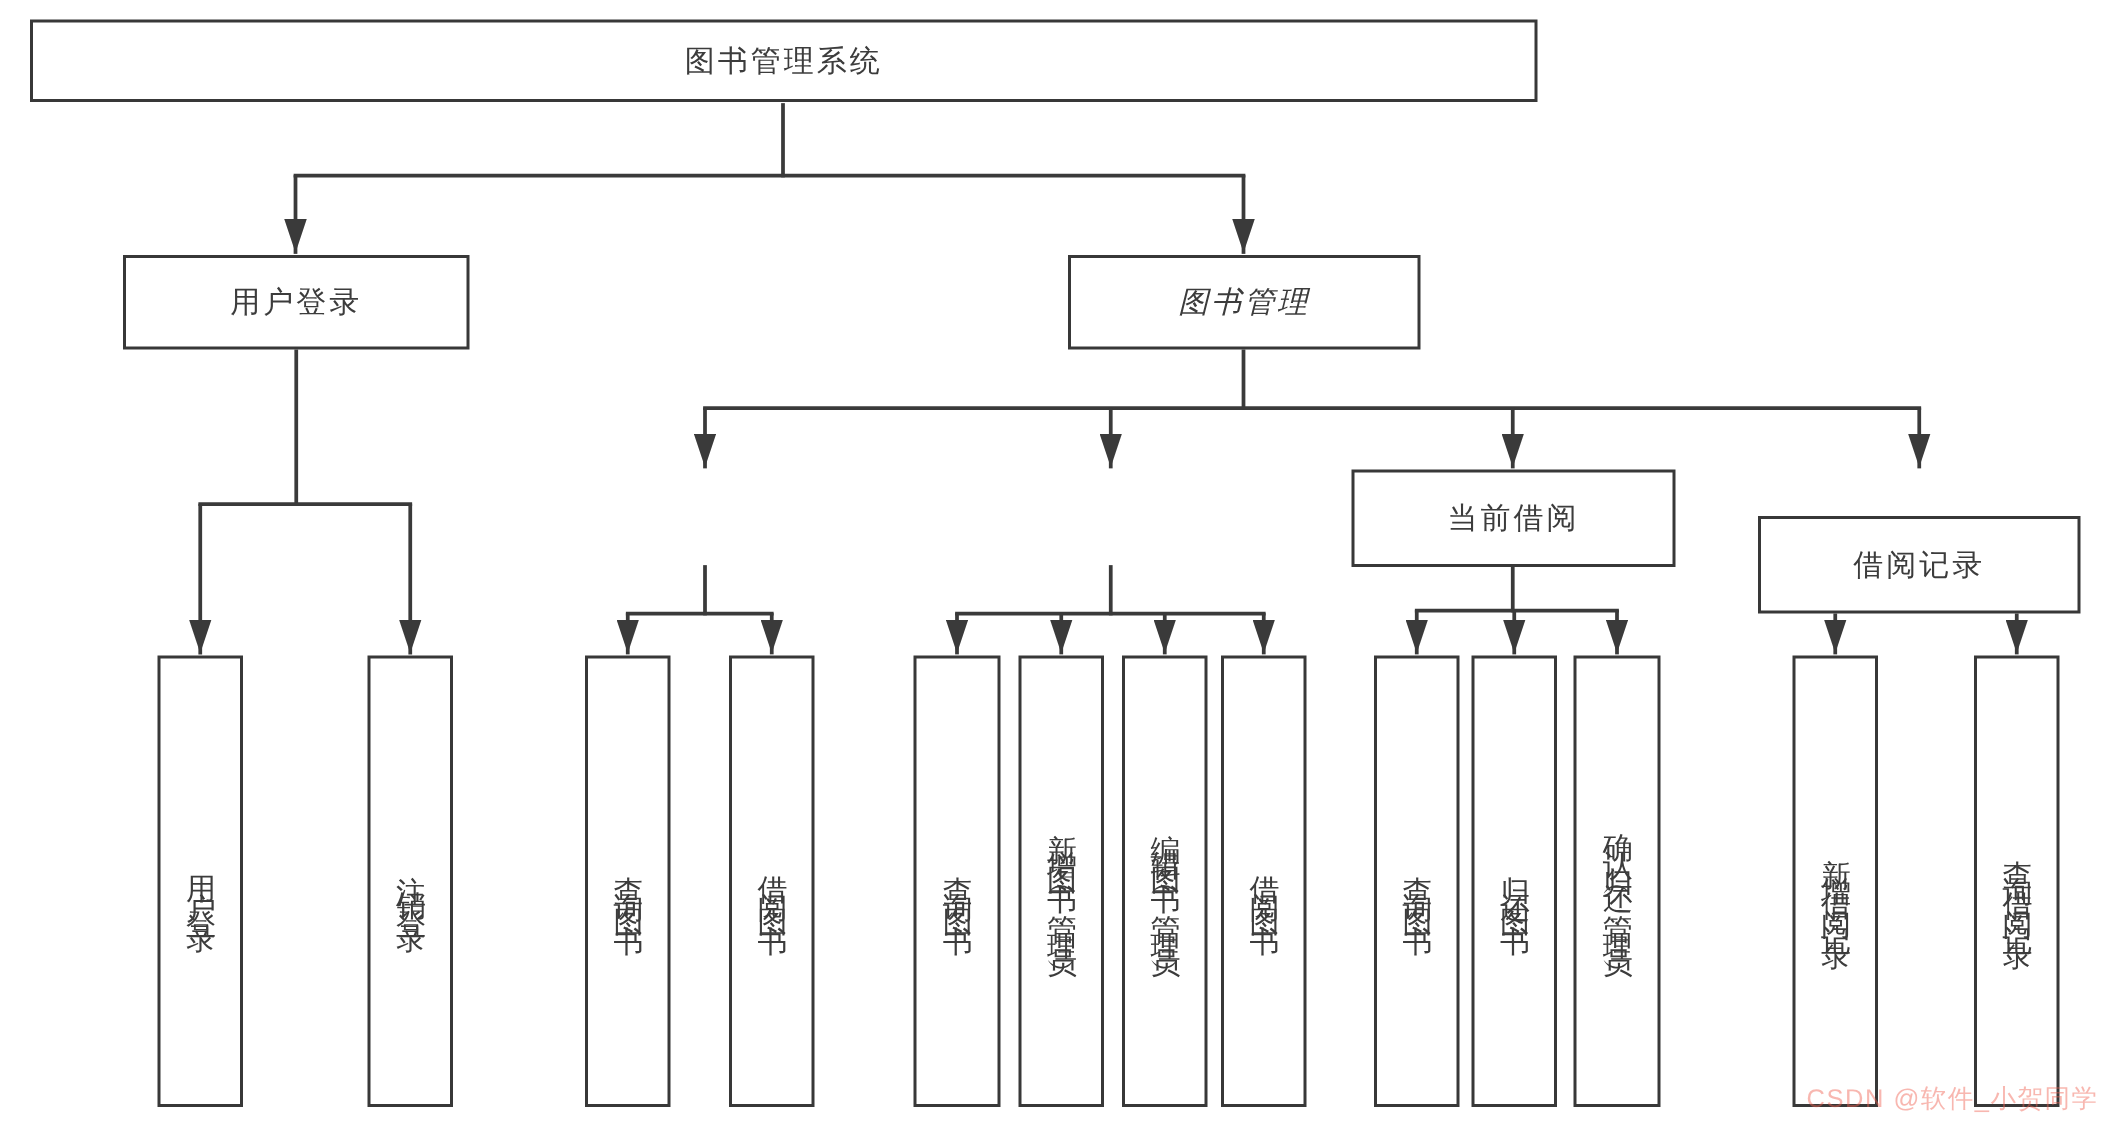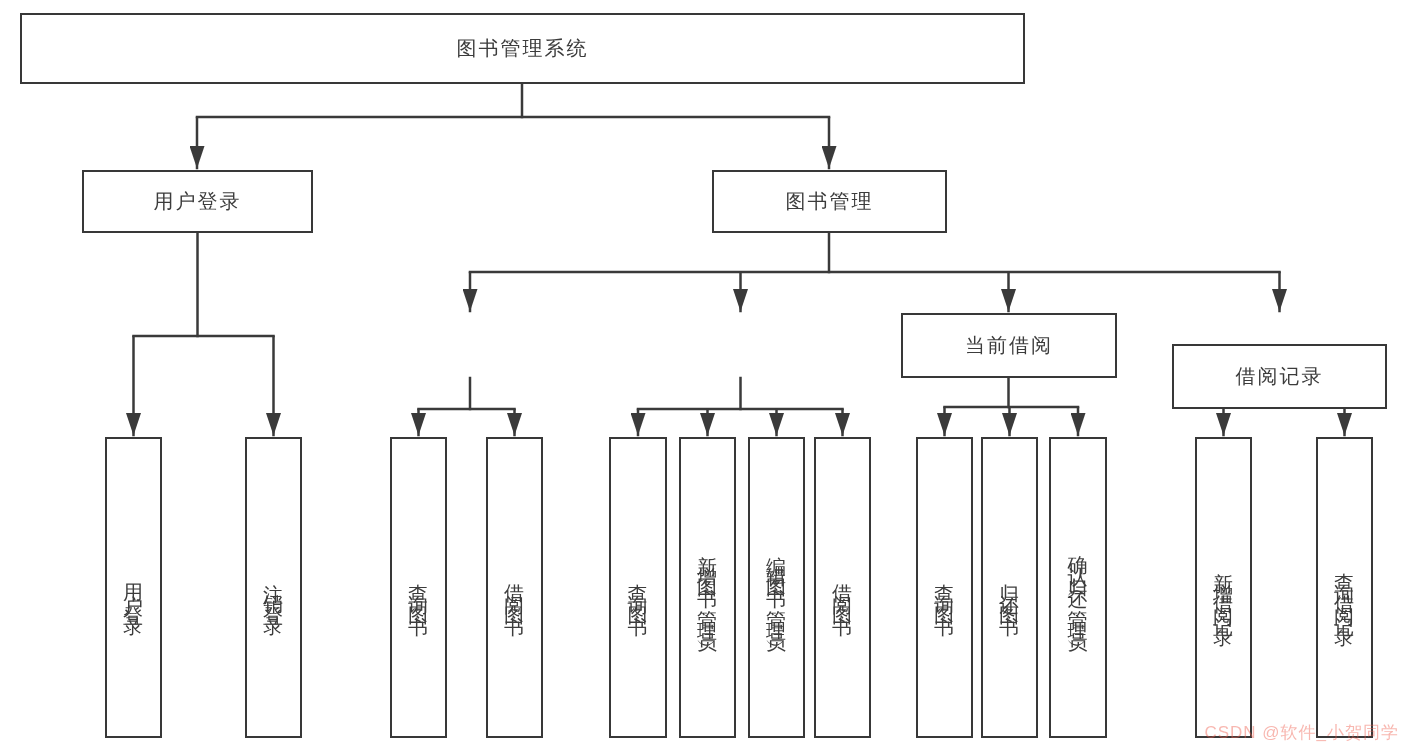--- a/index.html
+++ b/index.html
@@ -100,24 +100,24 @@
       <path d="M1009.5,408 V435" marker-end="url(#arw)"></path>
       <path d="M1078,408 V435" marker-end="url(#arw)"></path>
 
       <path d="M1279.5,378 V407"></path>
       <path d="M1223.5,407 H1344.5"></path>
       <path d="M1223.5,408 V435" marker-end="url(#arw)"></path>
       <path d="M1344.5,408 V435" marker-end="url(#arw)"></path>
     </g>
   </svg>
 
-  <div class="box" style="left:20px; top:13px; width:1005px; height:71px;">图书管理系统</div>
+  <div class="box" style="left:20px; top:13px; width:1005px; height:55px;">图书管理系统</div>
 
   <div class="box" style="left:82px; top:170px; width:231px; height:63px;">用户登录</div>
-  <div class="box" style="left:712px; top:170px; width:235px; height:63px;">图书管理</div>
+  <div class="box" style="left:712px; top:170px; width:235px; height:63px;font-style:italic;">图书管理</div>
 
   <div class="box" style="left:901px; top:313px; width:216px; height:65px;">当前借阅</div>
   <div class="box" style="left:1172px; top:313px; width:215px; height:65px;margin-top:31px;">借阅记录</div>
 
   <div class="box vbox" style="left:105px; top:437px; width:57px; height:301px;">用户登录</div>
   <div class="box vbox" style="left:245px; top:437px; width:57px; height:301px;">注销登录</div>
 
   <div class="box vbox" style="left:390px; top:437px; width:57px; height:301px;">查询图书</div>
   <div class="box vbox" style="left:486px; top:437px; width:57px; height:301px;">借阅图书</div>
 

